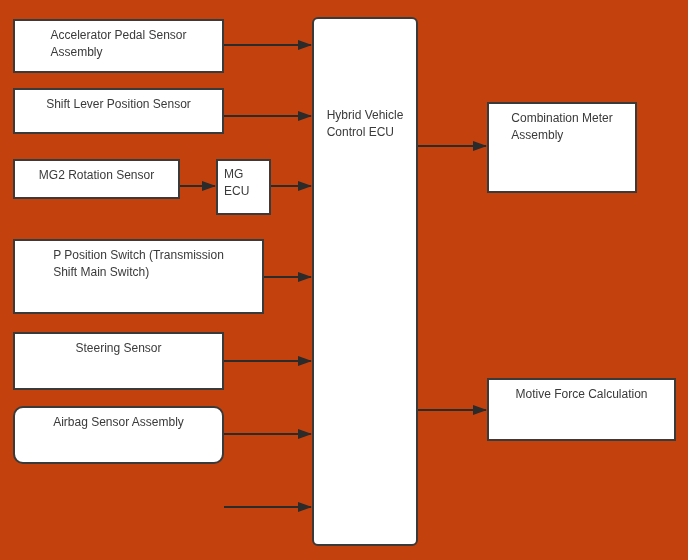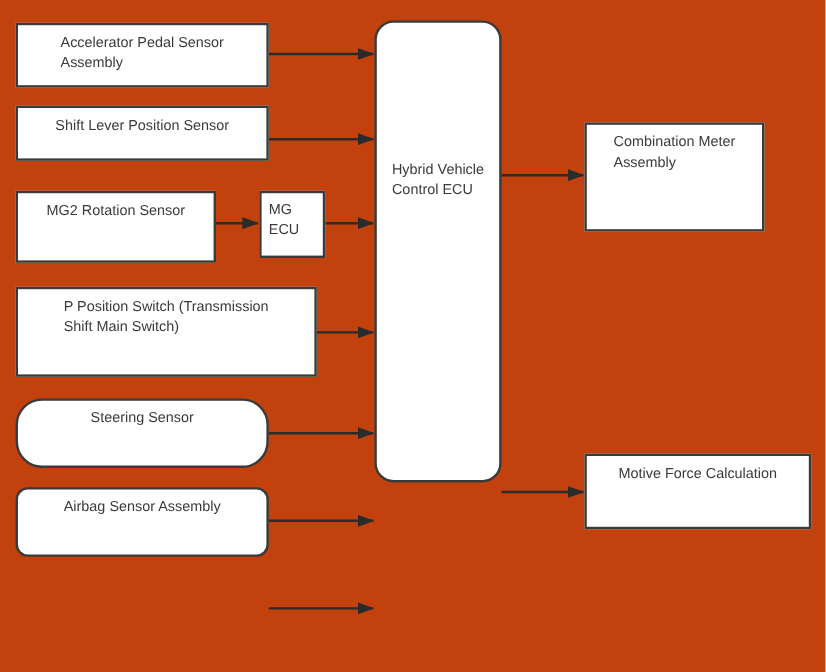--- a/index.html
+++ b/index.html
@@ -36,29 +36,29 @@
     white-space: pre-line;
     text-align: left;
     font-size: 12px;
     line-height: 17px;
     color: #3a3a3a;
   }
   .rounded { border-radius: 10px; }
 
   .n-accelerator { left: 13px;  top: 19px;  width: 211px; height: 54px; }
   .n-shift       { left: 13px;  top: 88px;  width: 211px; height: 46px; }
-  .n-mg2         { left: 13px;  top: 159px; width: 167px; height: 60px; }
+  .n-mg2         { left: 13px;  top: 159px; width: 167px; height: 40px; }
   .n-mgecu       { left: 216px; top: 159px; width: 55px;  height: 56px;
                    justify-content: flex-start; padding-left: 6px; padding-top: 5px; }
   .n-pposition   { left: 13px;  top: 239px; width: 251px; height: 75px; }
-  .n-steering    { left: 13px;  top: 332px; width: 211px; height: 58px; border-radius: 22px; }
+  .n-steering    { left: 13px;  top: 332px; width: 211px; height: 58px; }
   .n-airbag      { left: 13px;  top: 406px; width: 211px; height: 58px; }
   .n-skid        { left: 13px;  top: 479px; width: 211px; height: 57px; }
-  .n-hvecu       { left: 312px; top: 17px;  width: 106px; height: 385px;
-                   border-radius: 16px; padding-top: 114px; }
+  .n-hvecu       { left: 312px; top: 17px;  width: 106px; height: 529px;
+                   border-radius: 6px; padding-top: 88px; }
   .n-combination { left: 487px; top: 102px; width: 150px; height: 91px; }
   .n-motive      { left: 487px; top: 378px; width: 189px; height: 63px; }
 </style>
 </head>
 <body>
 
 <div id="canvas">
 
   <svg id="wires" viewBox="0 0 688 560" xmlns="http://www.w3.org/2000/svg">
     <defs>

